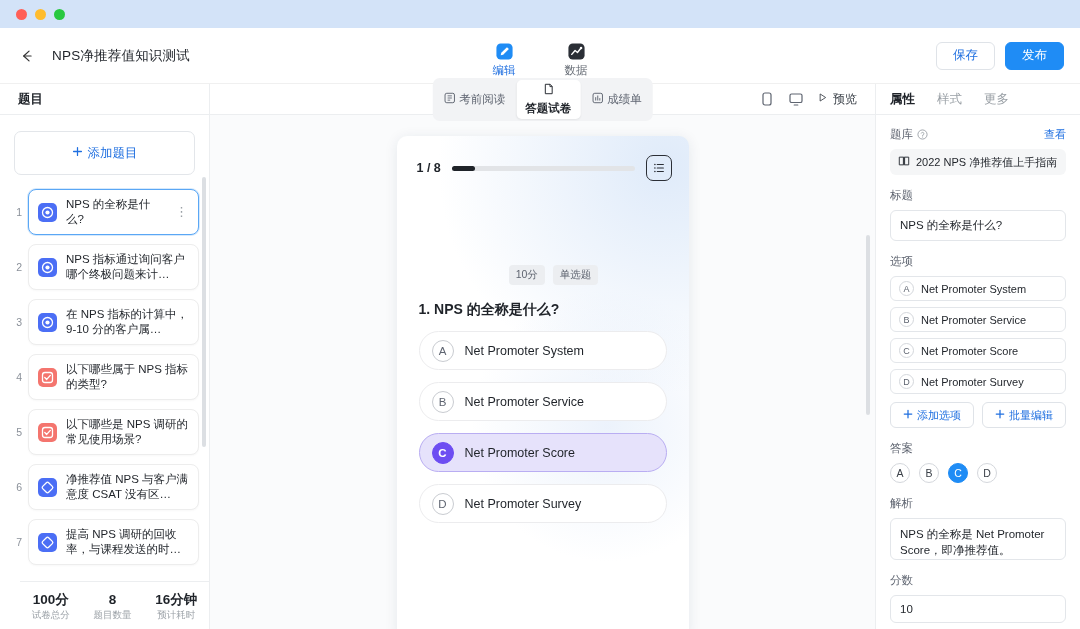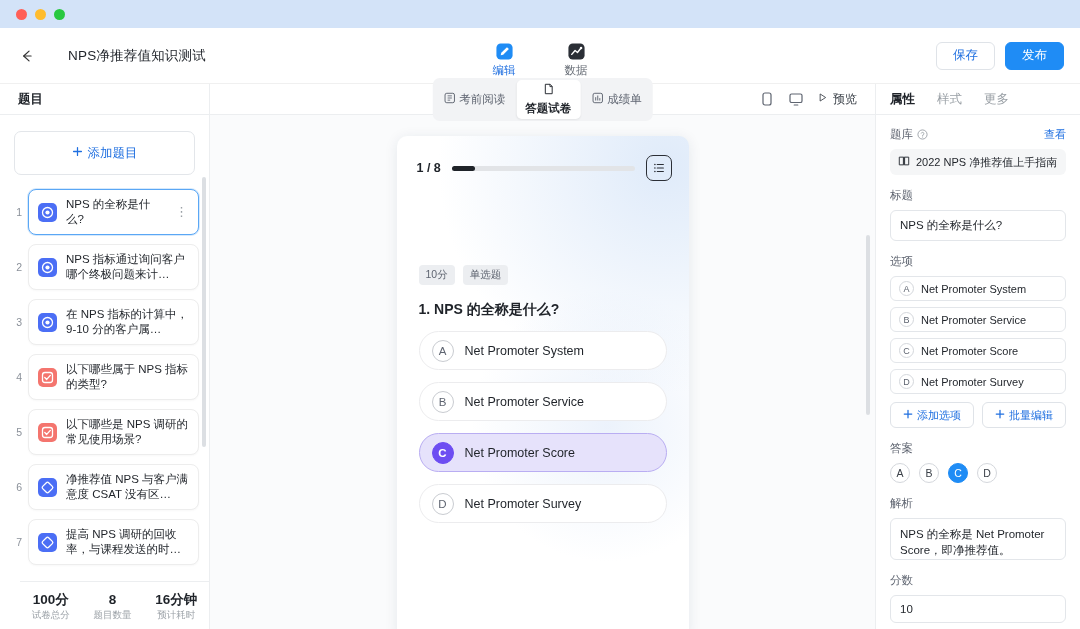--- a/index.html
+++ b/index.html
@@ -20,21 +20,21 @@
   .dot { width: 11px; height: 11px; border-radius: 50%; }
   .dot.red { background:#ff5f57; }
   .dot.yellow { background:#febc2e; }
   .dot.green { background:#28c840; }
 
   
   .header {
     height: 56px; background:#fff; display:flex; align-items:center;
     position:relative; border-bottom:1px solid #f0f0f0;
   }
-  .hdr-left { display:flex; align-items:center; gap:30px; padding-left:16px; }
+  .hdr-left { display:flex; align-items:center; gap:14px; padding-left:16px; }
   .back-arrow {
     width:22px; height:22px; display:flex; align-items:center; justify-content:center;
     color:#333; font-size:17px; cursor:pointer;
   }
   .doc-title { font-size:13.5px; color:#1f2329; letter-spacing:.2px; }
 
   .hdr-center {
     position:absolute; left:50%; transform:translateX(-50%);
     display:flex; gap:28px; height:100%; align-items:flex-end;
   }
@@ -136,21 +136,21 @@
     overflow:hidden;
   }
   .ph-top { display:flex; align-items:center; gap:11px; padding:19px 17px 0 20px; }
   .ph-count { font-size:12.5px; font-weight:bold; color:#1f2329; white-space:nowrap; }
   .ph-bar { flex:1; height:5px; background:#e2e4e7; border-radius:3px; position:relative; }
   .ph-bar i { position:absolute; left:0; top:0; height:5px; width:12.5%; background:#1f2329; border-radius:3px; display:block; }
   .ph-list-btn {
     width:26px; height:26px; border:1.3px solid #2b2f36; border-radius:7px;
     display:flex; align-items:center; justify-content:center; cursor:pointer; flex:none;
   }
-  .ph-badges { display:flex; gap:8px; padding:84px 0 0 22px; }
+  .ph-badges { display:flex; gap:8px; padding:84px 0 0 22px;justify-content:center; }
   .badge { background:#eceef1; color:#5e6470; font-size:10.5px; border-radius:4px; padding:3px 7px; }
   .ph-question {
     font-size:14px; font-weight:bold; color:#1f2329;
     padding:14px 22px 0 22px; line-height:20px;
   }
   .opts { padding:12px 22px 0 22px; display:flex; flex-direction:column; gap:12px; }
   .opt {
     height:39px; border:1px solid #ececee; border-radius:20px; background:#fff;
     display:flex; align-items:center; gap:11px; padding-left:12px; cursor:pointer;
   }

